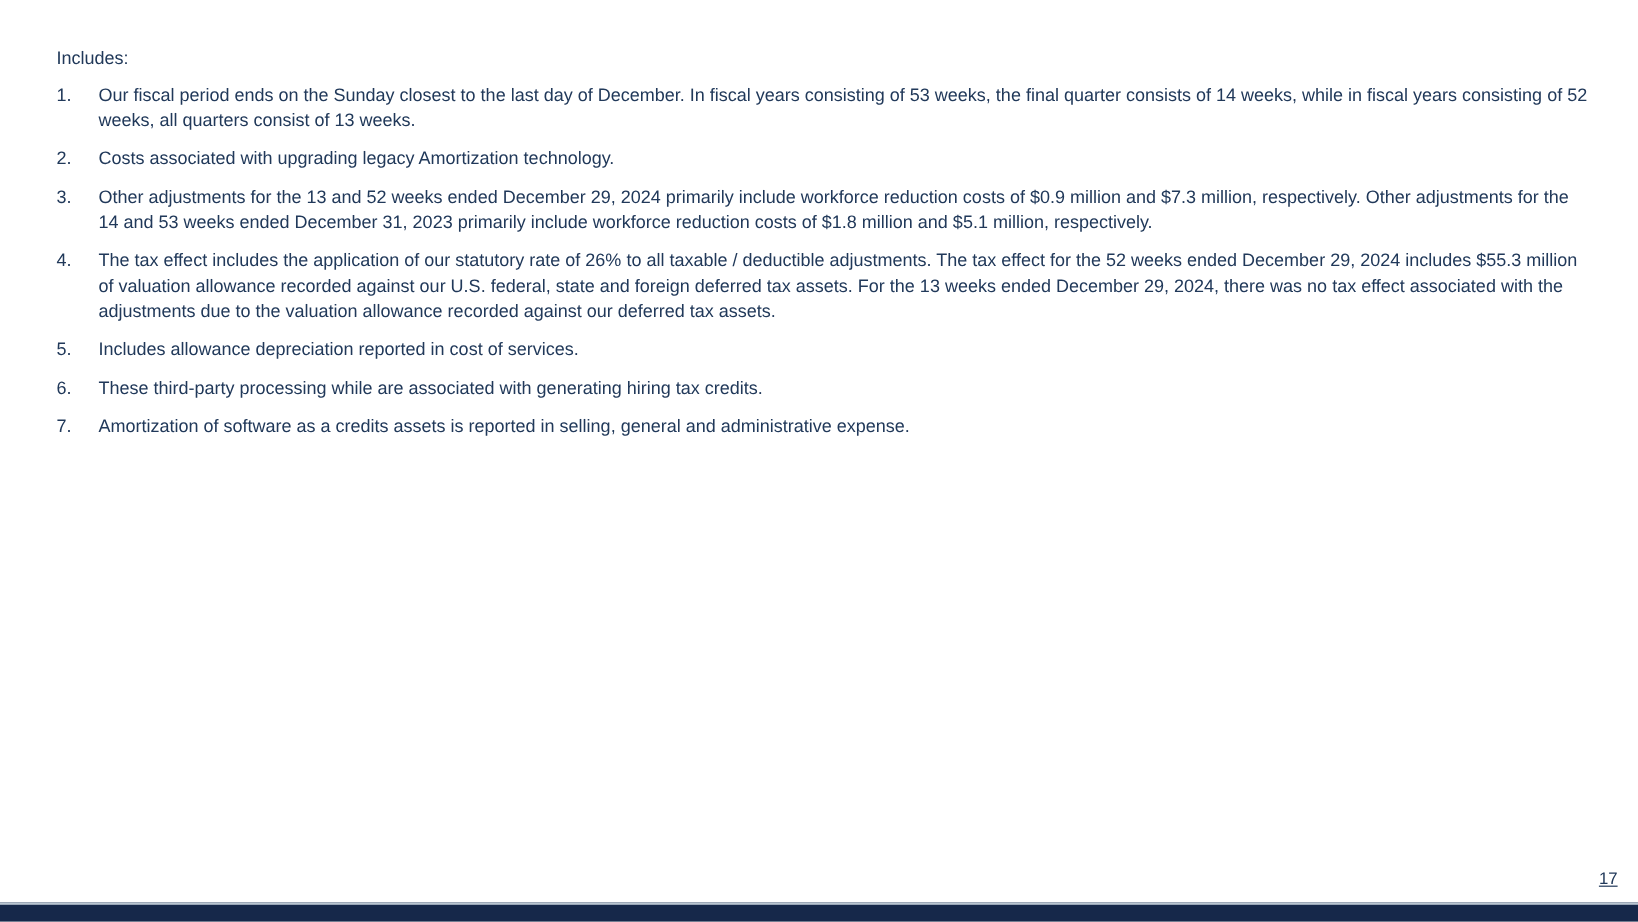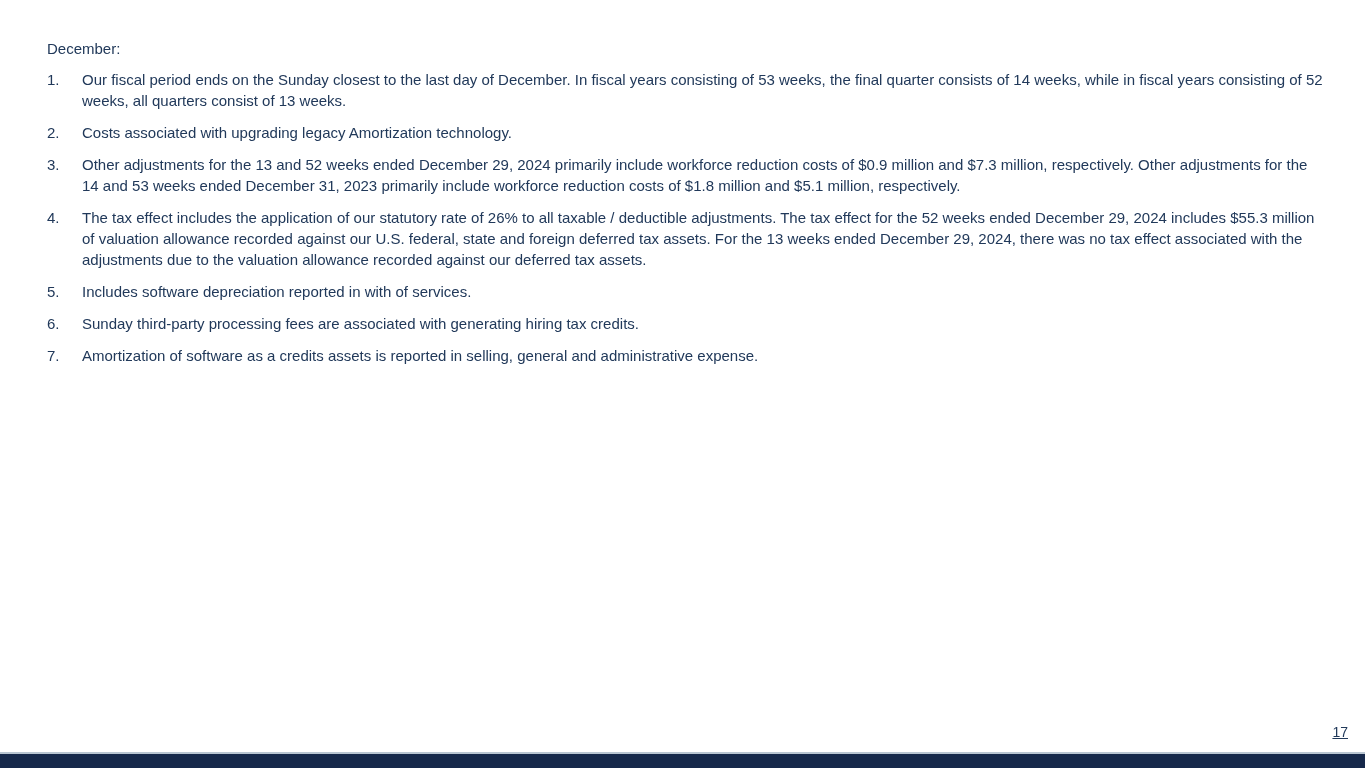--- a/index.html
+++ b/index.html
@@ -60,46 +60,46 @@
     bottom: 0;
     height: 14px;
     background: #16284a;
     border-top: 2px solid #b9c5d1;
   }
 </style>
 </head>
 <body>
 
 <div class="slide-content">
-  <p class="heading">December:</p>
+  <p class="heading">Includes:</p>
 
   <div class="footnote-list">
     <div class="footnote-item">
       <span class="footnote-number">1.</span>
       <span class="footnote-text">Our fiscal period ends on the Sunday closest to the last day of December. In fiscal years consisting of 53 weeks, the final quarter consists of 14 weeks, while in fiscal years consisting of 52 weeks, all quarters consist of 13 weeks.</span>
     </div>
     <div class="footnote-item">
       <span class="footnote-number">2.</span>
       <span class="footnote-text">Costs associated with upgrading legacy Amortization technology.</span>
     </div>
     <div class="footnote-item">
       <span class="footnote-number">3.</span>
       <span class="footnote-text">Other adjustments for the 13 and 52 weeks ended December 29, 2024 primarily include workforce reduction costs of $0.9 million and $7.3 million, respectively. Other adjustments for the 14 and 53 weeks ended December 31, 2023 primarily include workforce reduction costs of $1.8 million and $5.1 million, respectively.</span>
     </div>
     <div class="footnote-item">
       <span class="footnote-number">4.</span>
       <span class="footnote-text">The tax effect includes the application of our statutory rate of 26% to all taxable / deductible adjustments. The tax effect for the 52 weeks ended December 29, 2024 includes $55.3 million of valuation allowance recorded against our U.S. federal, state and foreign deferred tax assets. For the 13 weeks ended December 29, 2024, there was no tax effect associated with the adjustments due to the valuation allowance recorded against our deferred tax assets.</span>
     </div>
     <div class="footnote-item">
       <span class="footnote-number">5.</span>
-      <span class="footnote-text">Includes software depreciation reported in with of services.</span>
+      <span class="footnote-text">Includes allowance depreciation reported in cost of services.</span>
     </div>
     <div class="footnote-item">
       <span class="footnote-number">6.</span>
-      <span class="footnote-text">Sunday third-party processing fees are associated with generating hiring tax credits.</span>
+      <span class="footnote-text">These third-party processing while are associated with generating hiring tax credits.</span>
     </div>
     <div class="footnote-item">
       <span class="footnote-number">7.</span>
       <span class="footnote-text">Amortization of software as a credits assets is reported in selling, general and administrative expense.</span>
     </div>
   </div>
 </div>
 
 <div class="page-number">17</div>
 

